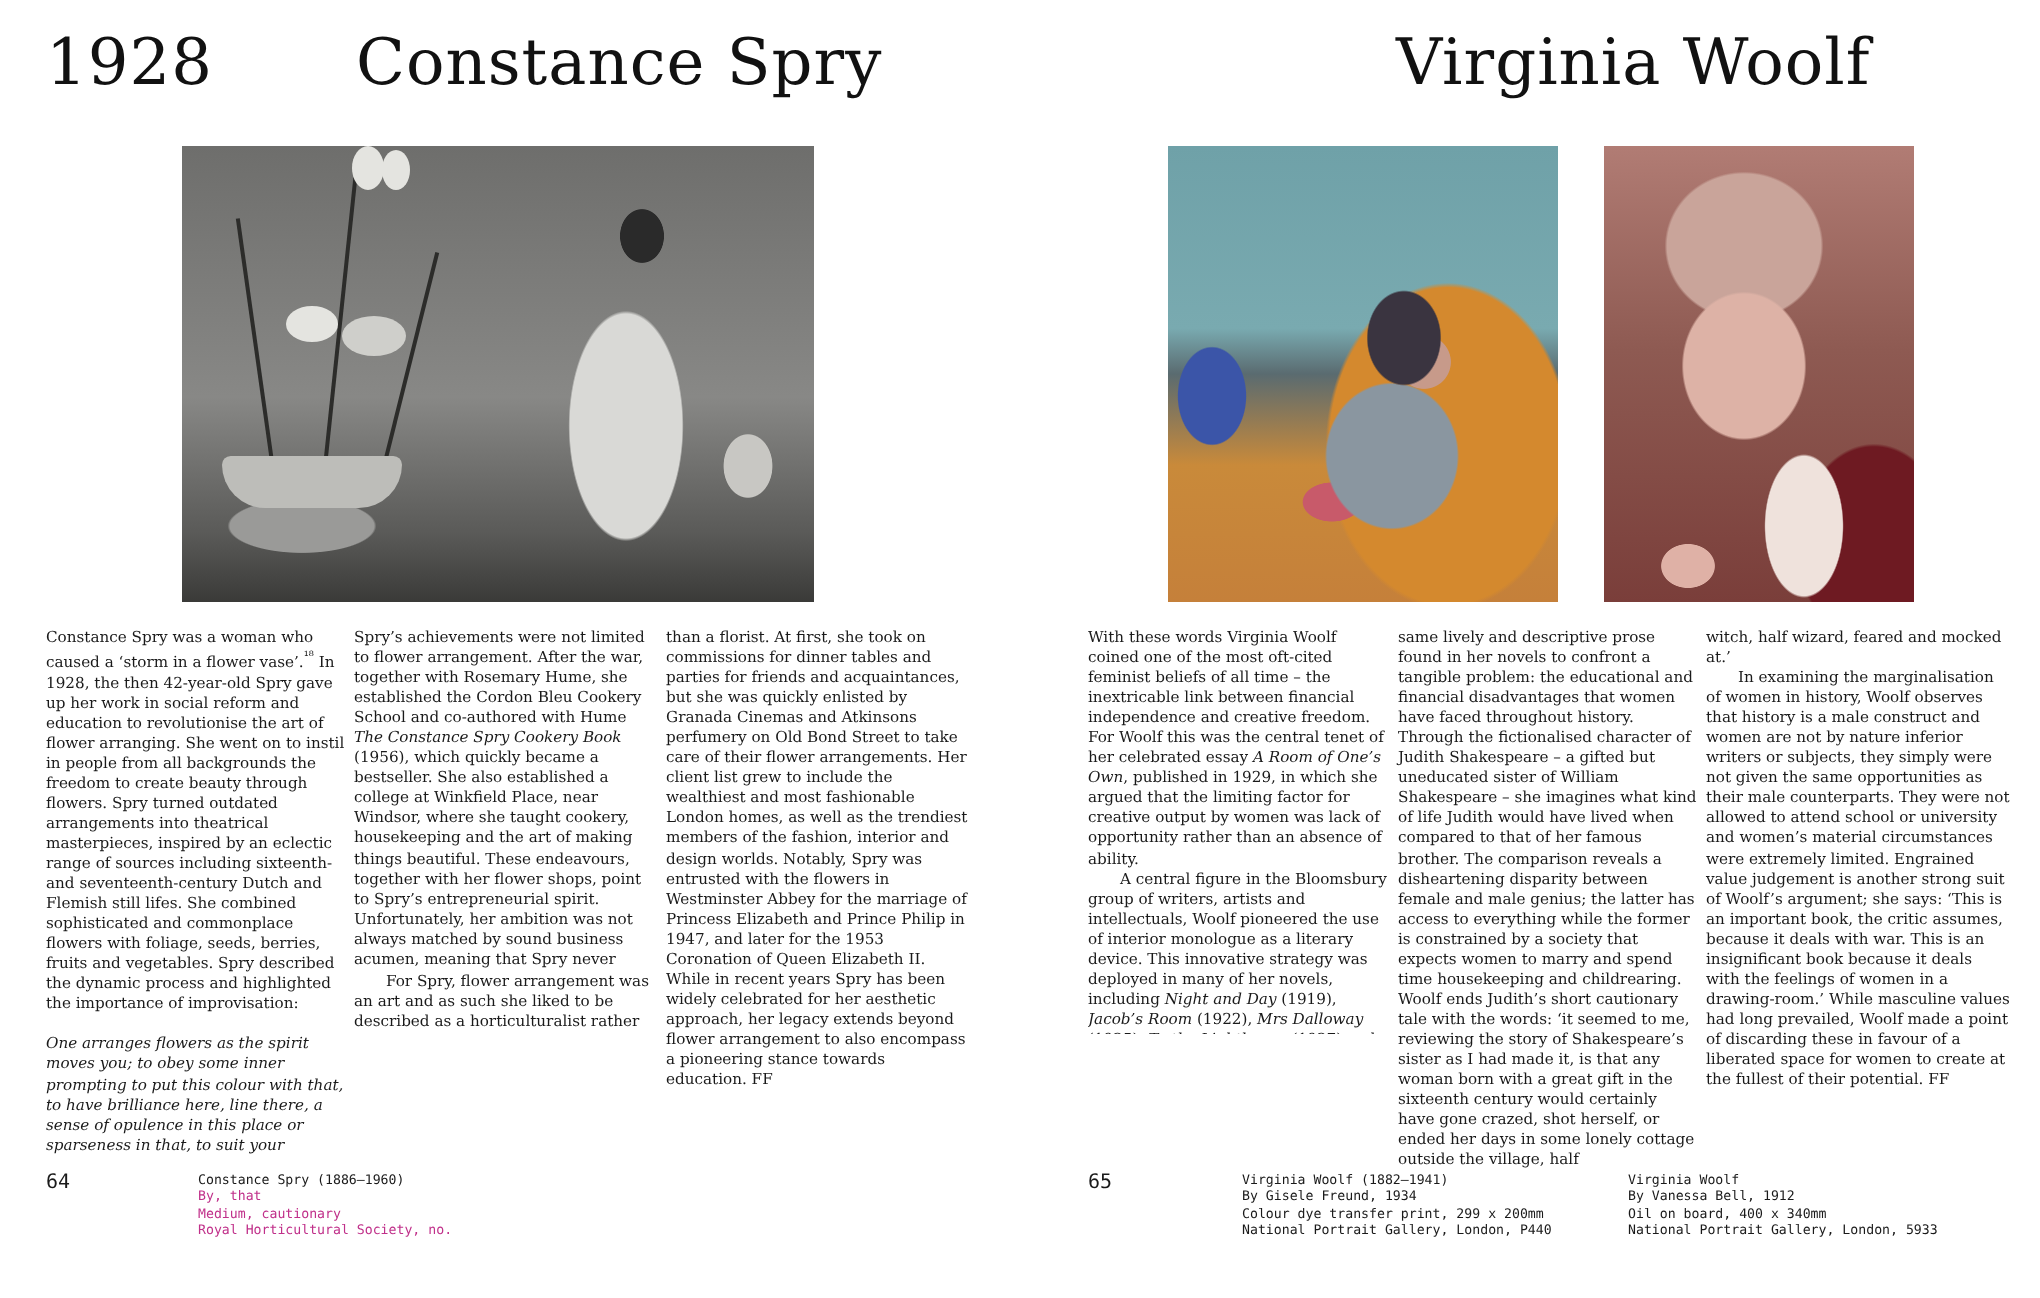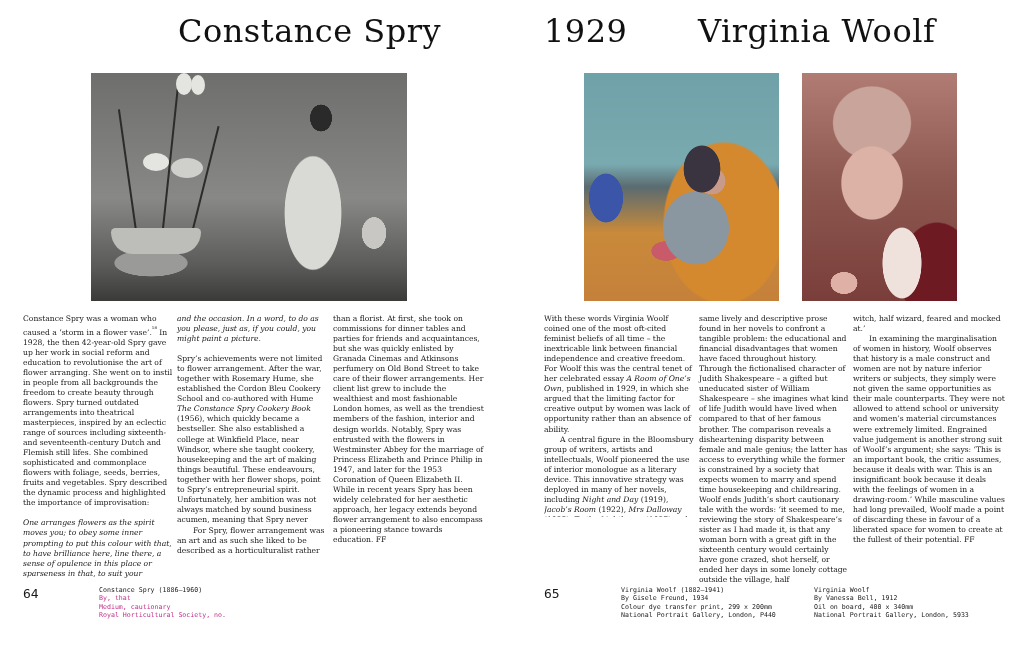--- a/index.html
+++ b/index.html
@@ -66,73 +66,72 @@
     font-size: 7.6px; line-height: 10.05px; color: #1a1a1a;
   }
   .text-col p { margin: 0 0 10px 0; }
   .text-col p.indent { text-indent: 16px; margin-bottom: 0; }
   .text-col p.cont { margin-bottom: 0; }
   .text-col .quote { font-style: italic; }
   .text-col em { font-style: italic; }
 
   .page-num {
     position: absolute; top: 586px;
-    font-family: "DejaVu Sans Mono", monospace; font-size: 13px; color: #1a1a1a;
+    font-family: "DejaVu Sans Mono", monospace; font-size: 10px; color: #1a1a1a;
   }
 
   .caption {
     position: absolute; top: 586px;
     font-family: "DejaVu Sans Mono", monospace; font-size: 6.6px; line-height: 8.3px; color: #1a1a1a;
     white-space: nowrap;
   }
   .caption .ph { color: #c0308a; }
 </style>
 </head>
 <body>
 
 <section class="page left">
+  <h1 class="year">1928</h1>
   <h1 class="name">Constance Spry</h1>
 </section>
 
 <div class="img photo-spry">
   <div class="branch" style="left:70px;top:15px;height:150px;transform:rotate(6deg);"></div>
   <div class="branch" style="left:45px;top:35px;height:130px;transform:rotate(-8deg);"></div>
   <div class="branch" style="left:100px;top:50px;height:110px;transform:rotate(14deg);"></div>
   <div class="bloom" style="left:85px;top:0px;width:16px;height:22px;"></div>
   <div class="bloom" style="left:100px;top:2px;width:14px;height:20px;"></div>
   <div class="bloom" style="left:52px;top:80px;width:26px;height:18px;"></div>
   <div class="bloom" style="left:80px;top:85px;width:32px;height:20px;background:#cfcfcb;"></div>
   <div class="bloom" style="left:20px;top:155px;width:90px;height:26px;border-radius:8px 8px 40px 40px;background:#bdbdb9;"></div>
 </div>
 
 <div class="text-col" style="left:23px;width:150px;">
   <p><span>Constance Spry was a woman who caused a ‘storm in a flower vase’.</span><sup>¹⁸</sup><span> In 1928, the then 42-year-old Spry gave up her work in social reform and education to revolutionise the art of flower arranging. She went on to instil in people from all backgrounds the freedom to create beauty through flowers. Spry turned outdated arrangements into theatrical masterpieces, inspired by an eclectic range of sources including sixteenth- and seventeenth-century Dutch and Flemish still lifes. She combined sophisticated and commonplace flowers with foliage, seeds, berries, fruits and vegetables. Spry described the dynamic process and highlighted the importance of improvisation:</span></p>
   <p class="quote" style="max-height:60px;overflow:hidden;">One arranges flowers as the spirit moves you; to obey some inner prompting to put this colour with that, to have brilliance here, line there, a sense of opulence in this place or sparseness in that, to suit your surroundings, your mood, the weather and the occasion. In a word, to do as you please, just as, if you could, you might paint a picture.</p>
 </div>
 
 <div class="text-col" style="left:177px;width:152px;">
-  <p class="quote">and the occasion. In a word, to do as you please, just as, if you could, you might paint a picture.</p>
   <p class="cont" style="max-height:172px;overflow:hidden;"><span>Spry’s achievements were not limited to flower arrangement. After the war, together with Rosemary Hume, she established the Cordon Bleu Cookery School and co-authored with Hume </span><em>The Constance Spry Cookery Book</em><span> (1956), which quickly became a bestseller. She also established a college at Winkfield Place, near Windsor, where she taught cookery, housekeeping and the art of making things beautiful. These endeavours, together with her flower shops, point to Spry’s entrepreneurial spirit. Unfortunately, her ambition was not always matched by sound business acumen, meaning that Spry never acquired much wealth despite being the most sought-after floral artist of her time.</span></p>
   <p class="indent" style="max-height:30px;overflow:hidden;">For Spry, flower arrangement was an art and as such she liked to be described as a horticulturalist rather than a florist. At first, she took on commissions for dinner tables and parties for friends and acquaintances, but she was quickly enlisted by Granada Cinemas and Atkinsons perfumery on Old Bond Street to take care of their flower arrangements. Her client list grew to include the wealthiest and most fashionable London homes, as well as the trendiest members of the fashion, interior and design worlds. Notably, Spry was entrusted with the flowers in Westminster Abbey for the marriage of Princess Elizabeth and Prince Philip in 1947, and later for the 1953 Coronation of Queen Elizabeth II. While in recent years Spry has been widely celebrated for her aesthetic approach, her legacy extends beyond flower arrangement to also encompass a pioneering stance towards education. FF</p>
 </div>
 
 <div class="text-col" style="left:333px;width:152px;">
   <p class="cont">than a florist. At first, she took on commissions for dinner tables and parties for friends and acquaintances, but she was quickly enlisted by Granada Cinemas and Atkinsons perfumery on Old Bond Street to take care of their flower arrangements. Her client list grew to include the wealthiest and most fashionable London homes, as well as the trendiest members of the fashion, interior and design worlds. Notably, Spry was entrusted with the flowers in Westminster Abbey for the marriage of Princess Elizabeth and Prince Philip in 1947, and later for the 1953 Coronation of Queen Elizabeth II. While in recent years Spry has been widely celebrated for her aesthetic approach, her legacy extends beyond flower arrangement to also encompass a pioneering stance towards education. FF</p>
 </div>
 
 <div class="page-num" style="left:23px;">64</div>
 <div class="caption" style="left:99px;">
   <div>Constance Spry (1886–1960)</div>
   <div class="ph">By, that</div>
   <div class="ph">Medium, cautionary</div>
   <div class="ph">Royal Horticultural Society, no.</div>
 </div>
 
 <section class="page right">
-  <h1 class="year">1929</h1>
   <h1 class="name">Virginia Woolf</h1>
 </section>
 
 <div class="img painting-woolf"></div>
 <div class="img photo-woolf"></div>
 
 <div class="text-col" style="left:544px;width:150px;">
   <p class="cont"><span>With these words Virginia Woolf coined one of the most oft-cited feminist beliefs of all time – the inextricable link between financial independence and creative freedom. For Woolf this was the central tenet of her celebrated essay </span><em>A Room of One’s Own</em><span>, published in 1929, in which she argued that the limiting factor for creative output by women was lack of opportunity rather than an absence of ability.</span></p>
   <p class="indent" style="max-height:82px;overflow:hidden;"><span>A central figure in the Bloomsbury group of writers, artists and intellectuals, Woolf pioneered the use of interior monologue as a literary device. This innovative strategy was deployed in many of her novels, including </span><em>Night and Day</em><span> (1919), </span><em>Jacob’s Room</em><span> (1922), </span><em>Mrs Dalloway</em><span> (1925), </span><em>To the Lighthouse</em><span> (1927) and </span></p>
 </div>

